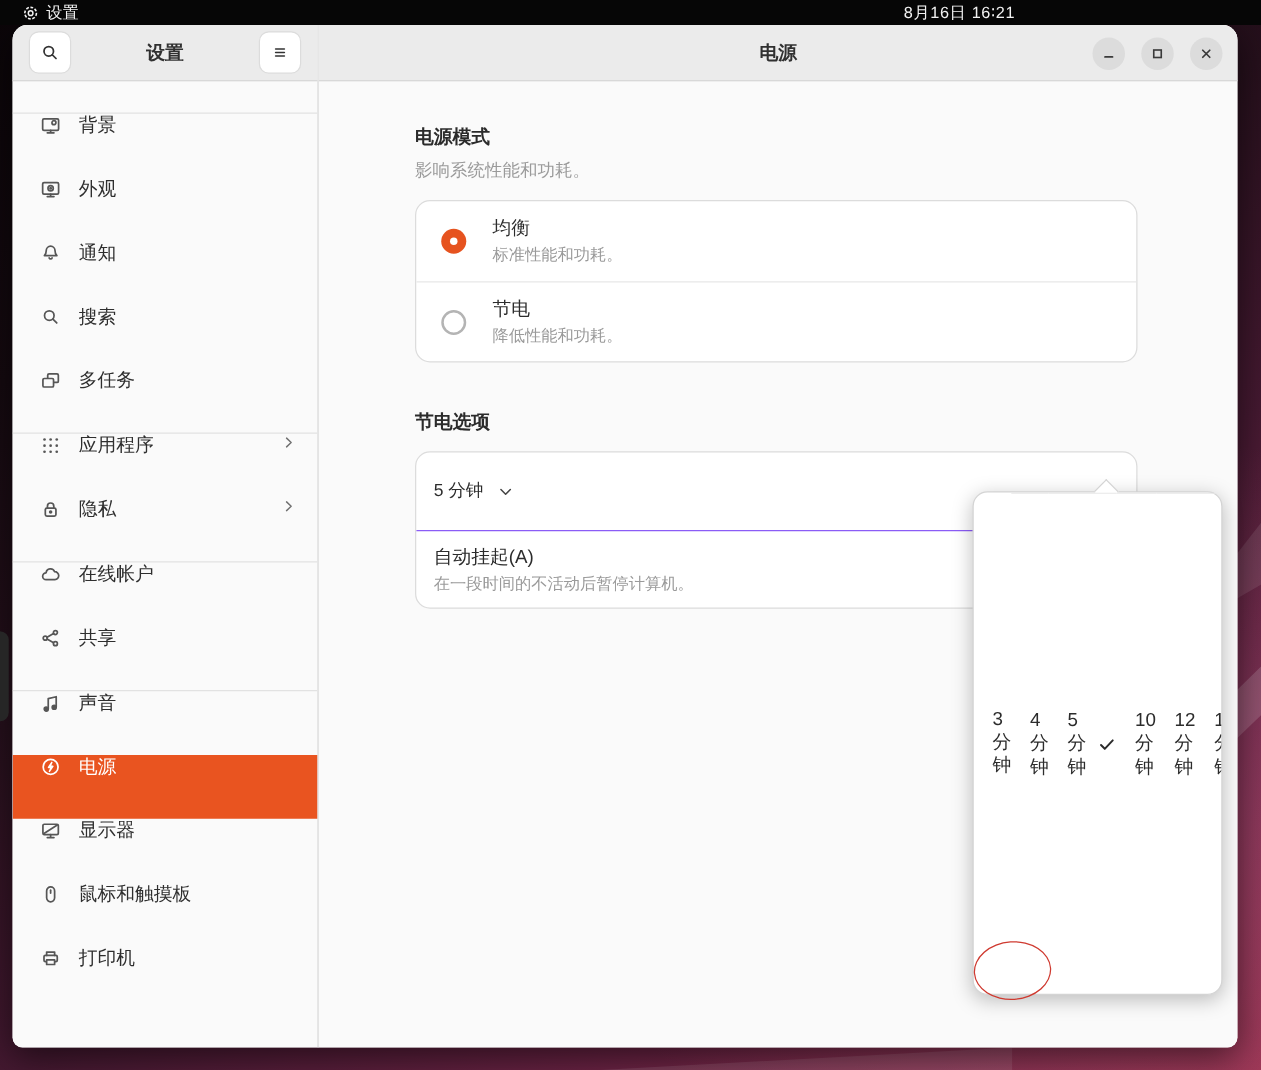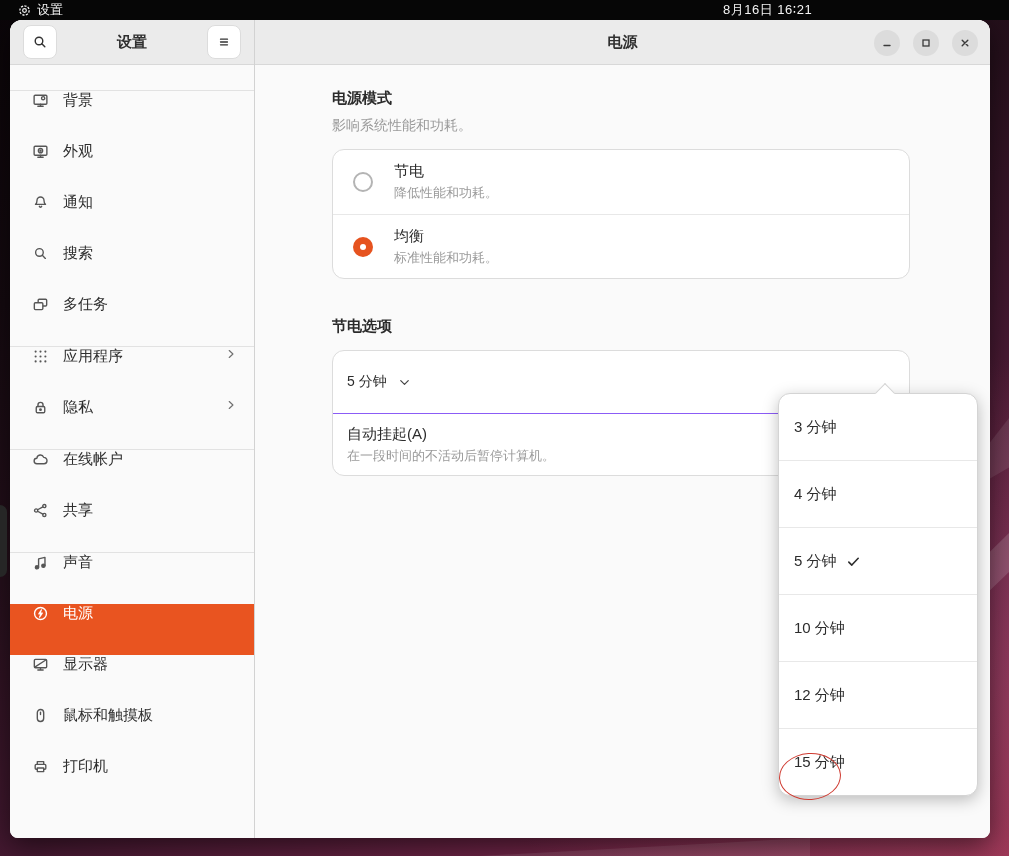--- a/index.html
+++ b/index.html
@@ -49,21 +49,21 @@
   
   .main { flex:1; display:flex; flex-direction:column; background:#fafafa; }
   .main-header { height:45px; flex:none; background:#ebebeb; border-bottom:1px solid #d8d8d8; position:relative; display:flex; align-items:center; justify-content:center; }
   .main-title { font-size:15px; font-weight:bold; color:#303030; }
   .win-controls { position:absolute; right:12px; top:0; height:45px; display:flex; align-items:center; gap:13px; }
   .wbtn { width:26px; height:26px; border-radius:50%; background:#dcdcdc; border:none; display:flex; align-items:center; justify-content:center; color:#3a3a3a; cursor:pointer; }
 
   .content { position:relative; flex:1; }
   .content-inner { position:absolute; left:77px; top:0; width:578px; }
 
-  .sect-title { margin-top:24px; font-size:15px; font-weight:bold; color:#2b2b2b; }
+  .sect-title { margin-top:35px; font-size:15px; font-weight:bold; color:#2b2b2b; }
   .sect-sub { margin-top:9px; font-size:14px; color:#9a9a9a; }
 
   .card { margin-top:14px; background:#ffffff; border:1px solid #dcdcdc; border-radius:12px; overflow:hidden; }
   .mode-row { min-height:64px; display:flex; align-items:center; gap:21px; padding:10px 16px 10px 20px; cursor:pointer; }
   .mode-row + .mode-row { border-top:1px solid #e8e8e8; }
   .radio { width:20px; height:20px; border-radius:50%; flex:none; border:2px solid #b4b4b4; background:#fff; }
   .radio.on { border:none; background:#E6531F; position:relative; }
   .radio.on::after { content:""; position:absolute; left:7px; top:7px; width:6px; height:6px; border-radius:50%; background:#fff; }
   .row-text { flex:1; }
   .row-title { font-size:15px; color:#2c2c2c; }
@@ -72,21 +72,21 @@
   .save-row { min-height:62px; display:flex; align-items:center; padding:9px 16px 9px 14px; cursor:pointer; }
   .save-row + .save-row { border-top:1px solid #8b5cf6; }
   .save-value { font-size:14px; color:#2c2c2c; margin-right:10px; }
   .dd-chevron { color:#444; display:flex; }
 
   
   .popover { position:absolute; left:778px; top:393px; width:200px; height:403px; background:#ffffff;
     border:1px solid #d4d4d4; border-radius:12px; box-shadow:0 4px 16px rgba(0,0,0,0.25); z-index:50; }
   .pop-arrow { position:absolute; left:99px; top:-8px; width:14px; height:14px; background:#ffffff;
     border-left:1px solid #d4d4d4; border-top:1px solid #d4d4d4; transform:rotate(45deg); }
-  .pop-list { position:relative; width:100%; height:100%; display:flex; flex-direction:column; border-radius:7px; overflow:hidden; }
+  .pop-list { position:relative; width:100%; height:100%; display:flex; flex-direction:row; border-radius:7px; overflow:hidden; }
   .pop-item { flex:1; display:flex; align-items:center; padding-left:15px; font-size:15px; color:#2c2c2c; cursor:pointer; gap:9px; }
   .pop-item + .pop-item { border-top:1px solid #e8e8e8; }
   .check-ic { display:flex; color:#2c2c2c; }
 
   
   .annotation { position:absolute; left:779px; top:753px; width:62px; height:47px;
     border:1.7px solid #cf3a30; border-radius:50%; transform:rotate(-4deg); z-index:60; }
 
   
   .dock-handle { position:absolute; left:0; top:505px; width:7px; height:72px; background:#262626; border-radius:0 7px 7px 0; z-index:12; }
@@ -326,31 +326,31 @@
         </button>
       </div>
     </div>
 
     <div class="content">
       <div class="content-inner">
         <div class="sect-title">电源模式</div>
         <div class="sect-sub">影响系统性能和功耗。</div>
         <div class="card" id="mode-card">
             <div class="mode-row">
+              <span class="radio on"></span>
+              <div class="row-text">
+                <div class="row-title">均衡</div>
+                <div class="row-desc">标准性能和功耗。</div>
+              </div>
+            </div>
+            <div class="mode-row">
               <span class="radio"></span>
               <div class="row-text">
                 <div class="row-title">节电</div>
                 <div class="row-desc">降低性能和功耗。</div>
-              </div>
-            </div>
-            <div class="mode-row">
-              <span class="radio on"></span>
-              <div class="row-text">
-                <div class="row-title">均衡</div>
-                <div class="row-desc">标准性能和功耗。</div>
               </div>
             </div>
           </div>
 
         <div class="sect-title" style="margin-top:38px">节电选项</div>
         <div class="card" id="saving-card">
             <div class="save-row">
               <span class="save-value">5 分钟</span>
               <span class="dd-chevron">
                 <svg width="15" height="15" viewBox="0 0 16 16" fill="none" stroke="currentColor" stroke-width="1.3" stroke-linecap="round" stroke-linejoin="round">

